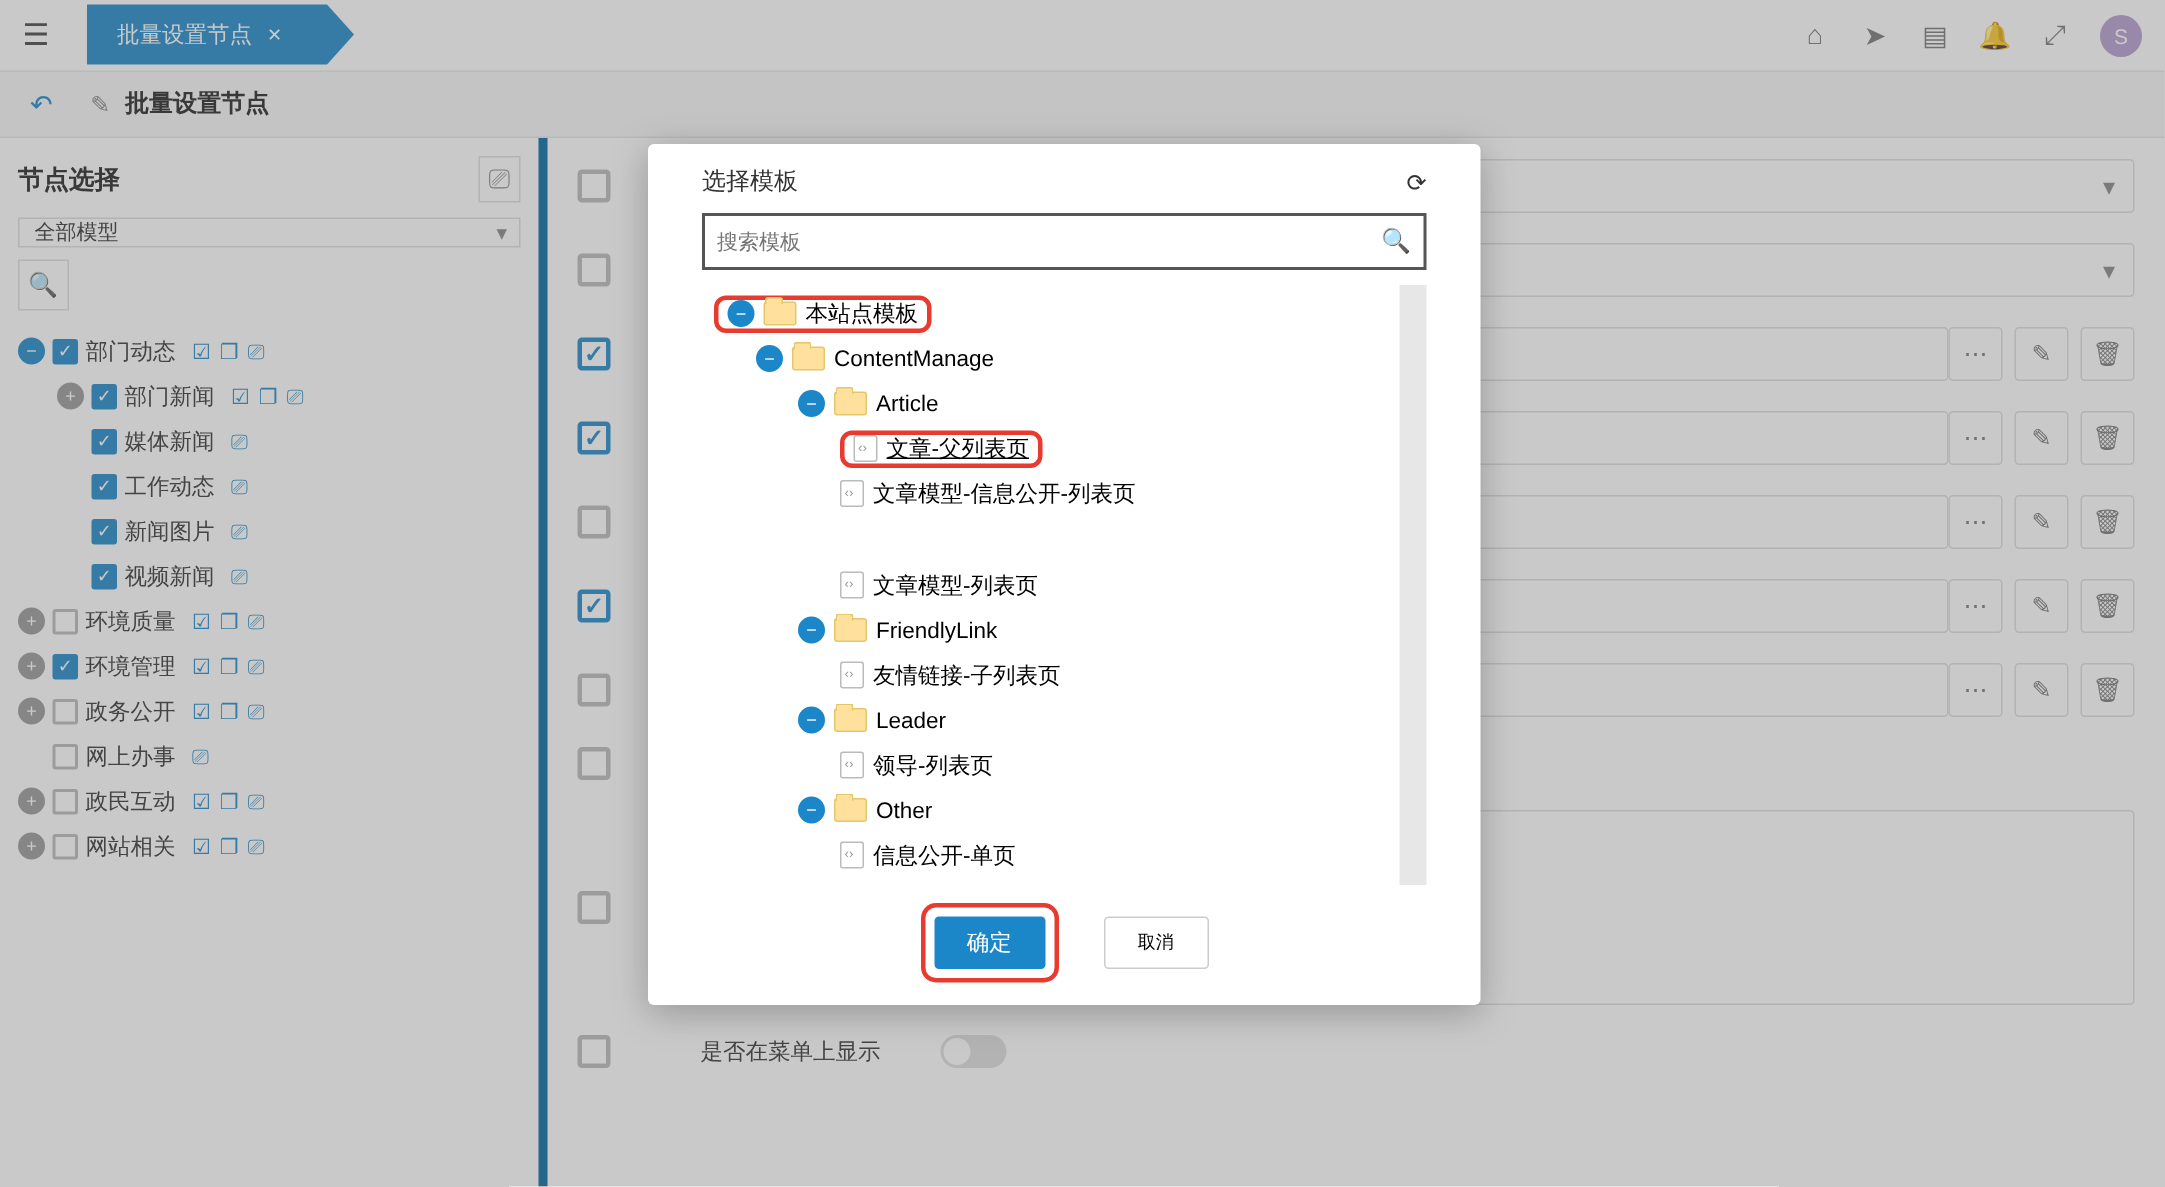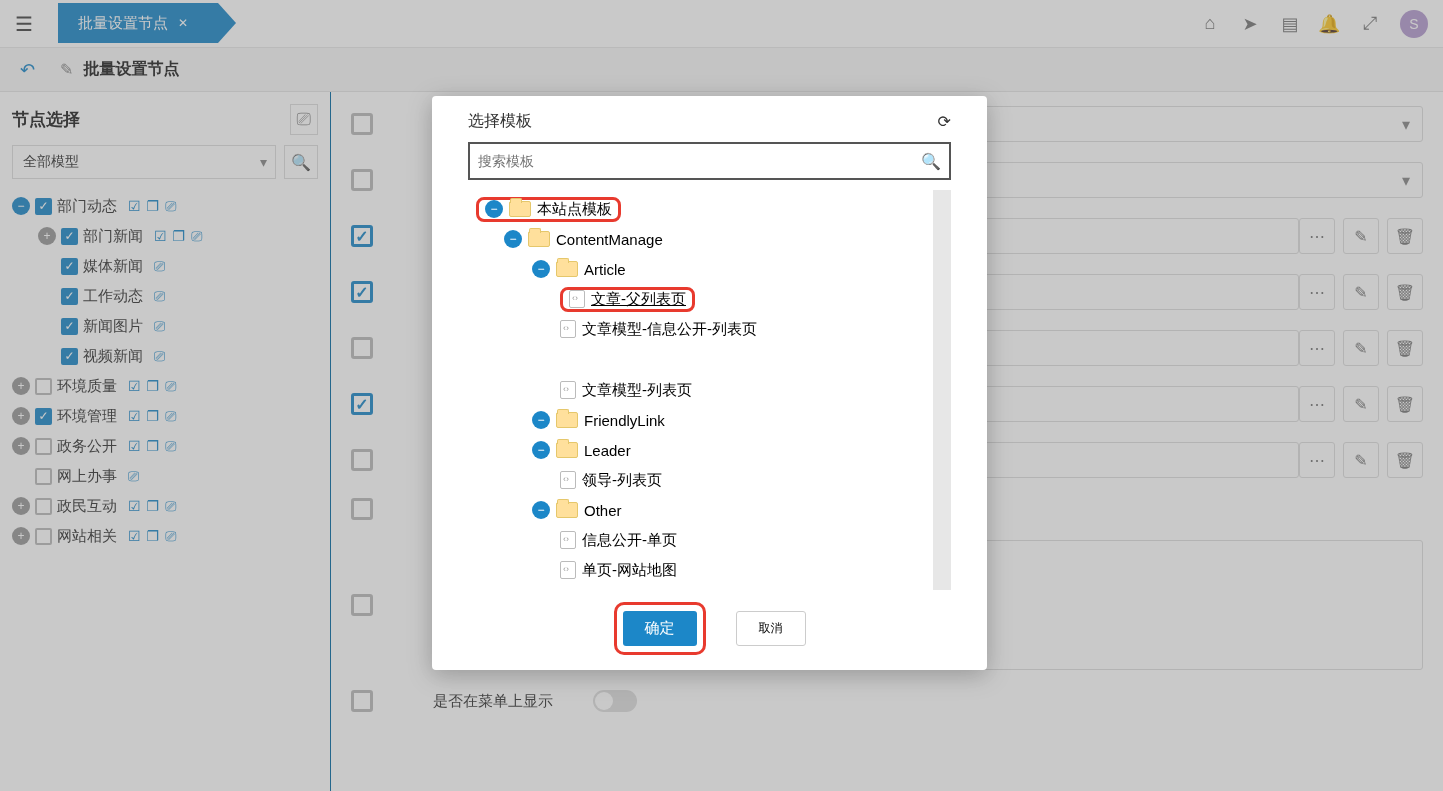--- a/index.html
+++ b/index.html
@@ -10,25 +10,25 @@
 .tab-active::after{content:'';position:absolute;right:-18px;top:0;border-top:20px solid transparent;border-bottom:20px solid transparent;border-left:18px solid #1C87C8;}
 .tab-active .close-x { margin-left: 10px; font-size: 12px; cursor: pointer;}
 .topbar-spacer { flex:1; }
 .topbar .icon-btn { color:#777; font-size:18px; width:40px; text-align:center; cursor:pointer;}
 .avatar { width:28px;height:28px;border-radius:50%;background:#B49BCF;color:#fff;display:flex;align-items:center;justify-content:center;font-size:14px;margin-left:10px; }
 .subbar { height:44px; background:#f7f7f7; border-bottom:1px solid #e5e5e5; display:flex; align-items:center; padding:0 20px; }
 .subbar .back{color:#1C87C8;font-size:18px;margin-right:25px;}
 .subbar .edit-ic{color:#888;font-size:16px;margin-right:10px;}
 .subbar .title{font-size:16px;font-weight:600;color:#222;}
 .body-wrap{display:flex;height:calc(100% - 92px);}
-.left-panel{width:331px;border-right:1px solid #0369a1;padding:12px;}
+.left-panel{width:365px;border-right:6px solid #0369a1;padding:12px;}
 .panel-header{display:flex;align-items:center;justify-content:space-between;margin-bottom:10px;}
 .panel-header h3{font-size:17px;font-weight:700;color:#222;}
 .filter-ic{color:#888;font-size:18px;border:1px solid #ddd;padding:4px 6px;}
-.search-row{display:flex;gap:8px;margin-bottom:12px;}
+.search-row{display:flex;gap:8px;margin-bottom:12px;flex-direction:column;}
 .select-box{flex:1;border:1px solid #ddd;height:34px;display:flex;align-items:center;padding:0 10px;font-size:14px;color:#333;position:relative;}
 .select-box::after{content:'▾';position:absolute;right:8px;color:#888;}
 .search-btn{width:34px;height:34px;border:1px solid #ddd;display:flex;align-items:center;justify-content:center;color:#1C87C8;}
 .tree{font-size:15px;color:#333;}
 .tree-row{display:flex;align-items:center;height:30px;gap:5px;}
 .expander{width:18px;height:18px;border-radius:50%;display:inline-flex;align-items:center;justify-content:center;font-size:12px;color:#fff;cursor:pointer;}
 .expander.minus{background:#1C87C8;}
 .expander.plus{background:#999;}
 .cb{width:17px;height:17px;border:2px solid #1C87C8;border-radius:2px;display:inline-flex;align-items:center;justify-content:center;cursor:pointer;}
 .cb.checked{background:#1C87C8;}
@@ -334,20 +334,24 @@
         </div>
         <div class="mtree-row" style="padding-left: 88px; margin-top: 31px;">
           <span class="file-ic"></span>
           <span>文章模型-列表页</span>
         </div>
         <div class="mtree-row" style="padding-left: 60px;">
           <span class="expander minus">−</span>
           <span class="folder-ic"></span>
           <span>FriendlyLink</span>
         </div>
+        <div class="mtree-row" style="padding-left: 88px;">
+          <span class="file-ic"></span>
+          <span>友情链接-子列表页</span>
+        </div>
         <div class="mtree-row" style="padding-left: 60px;">
           <span class="expander minus">−</span>
           <span class="folder-ic"></span>
           <span>Leader</span>
         </div>
         <div class="mtree-row" style="padding-left: 88px;">
           <span class="file-ic"></span>
           <span>领导-列表页</span>
         </div>
         <div class="mtree-row" style="padding-left: 60px;">

